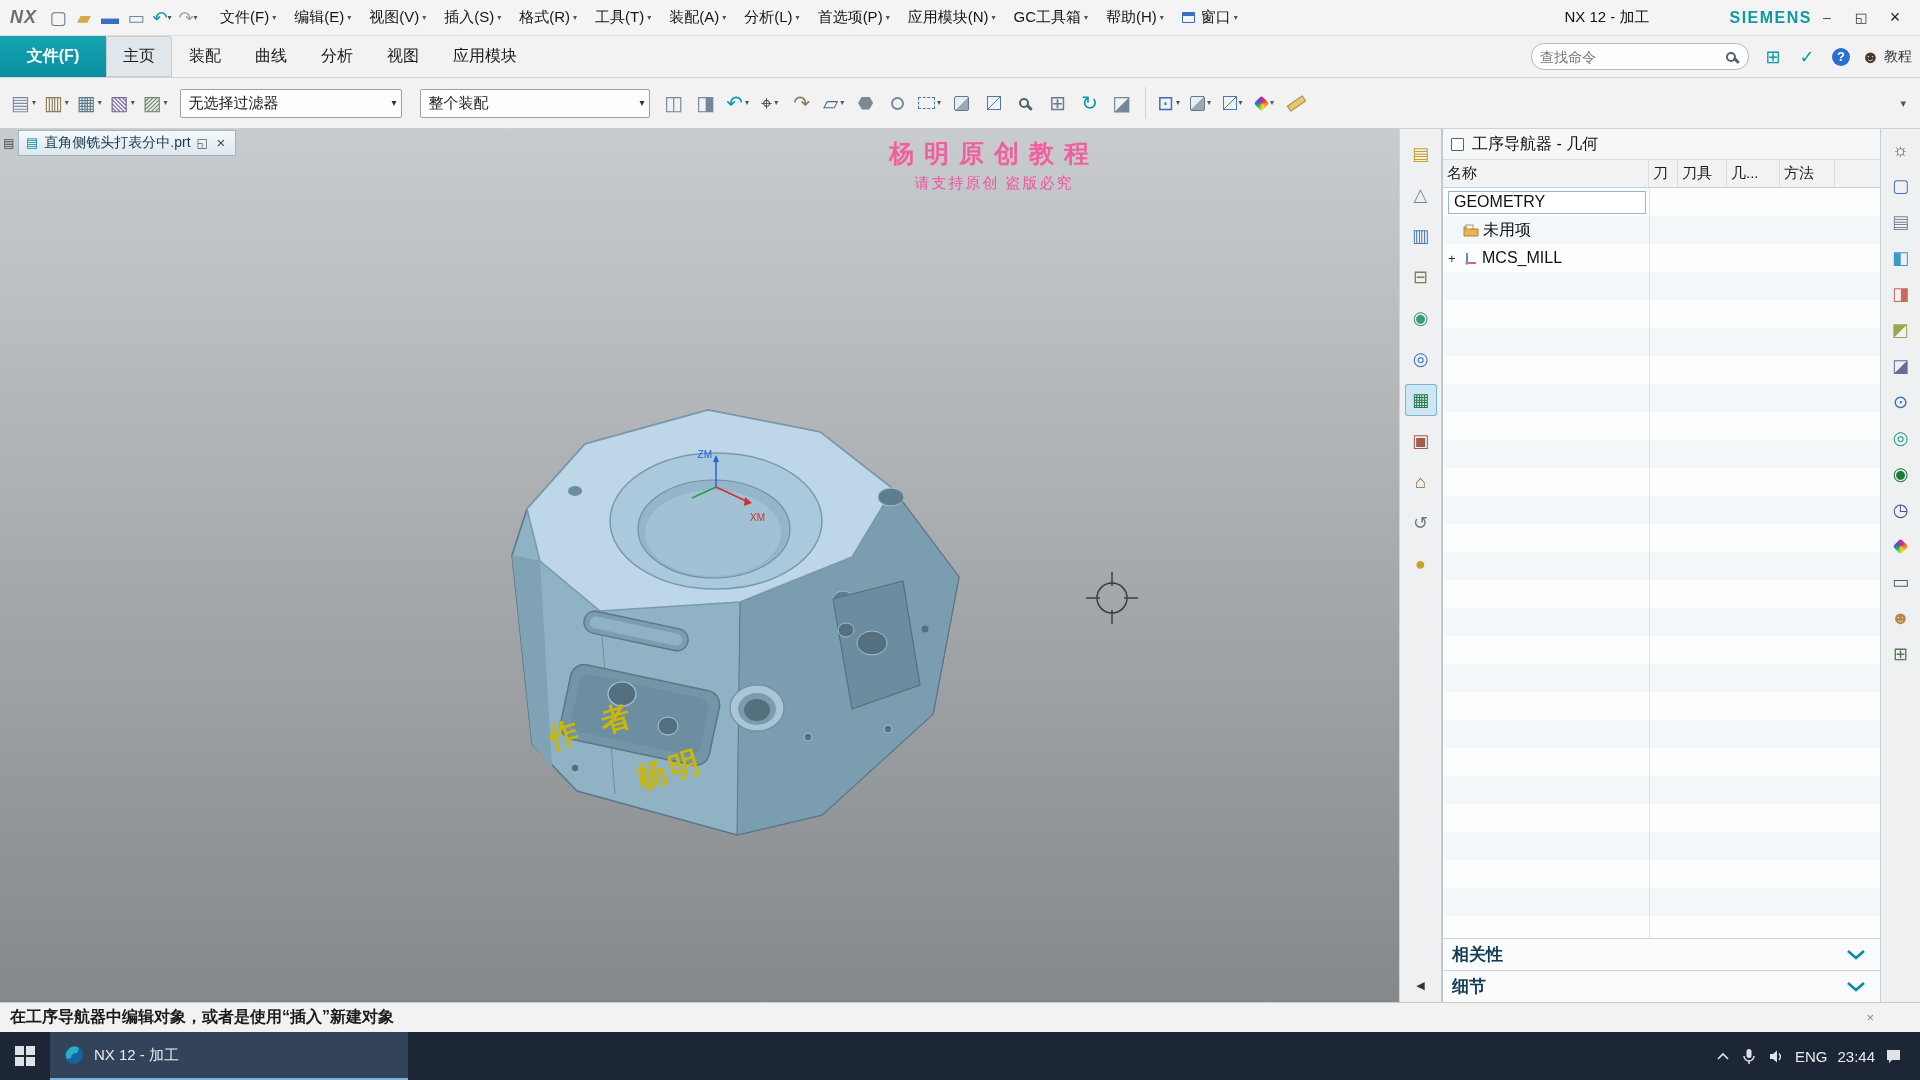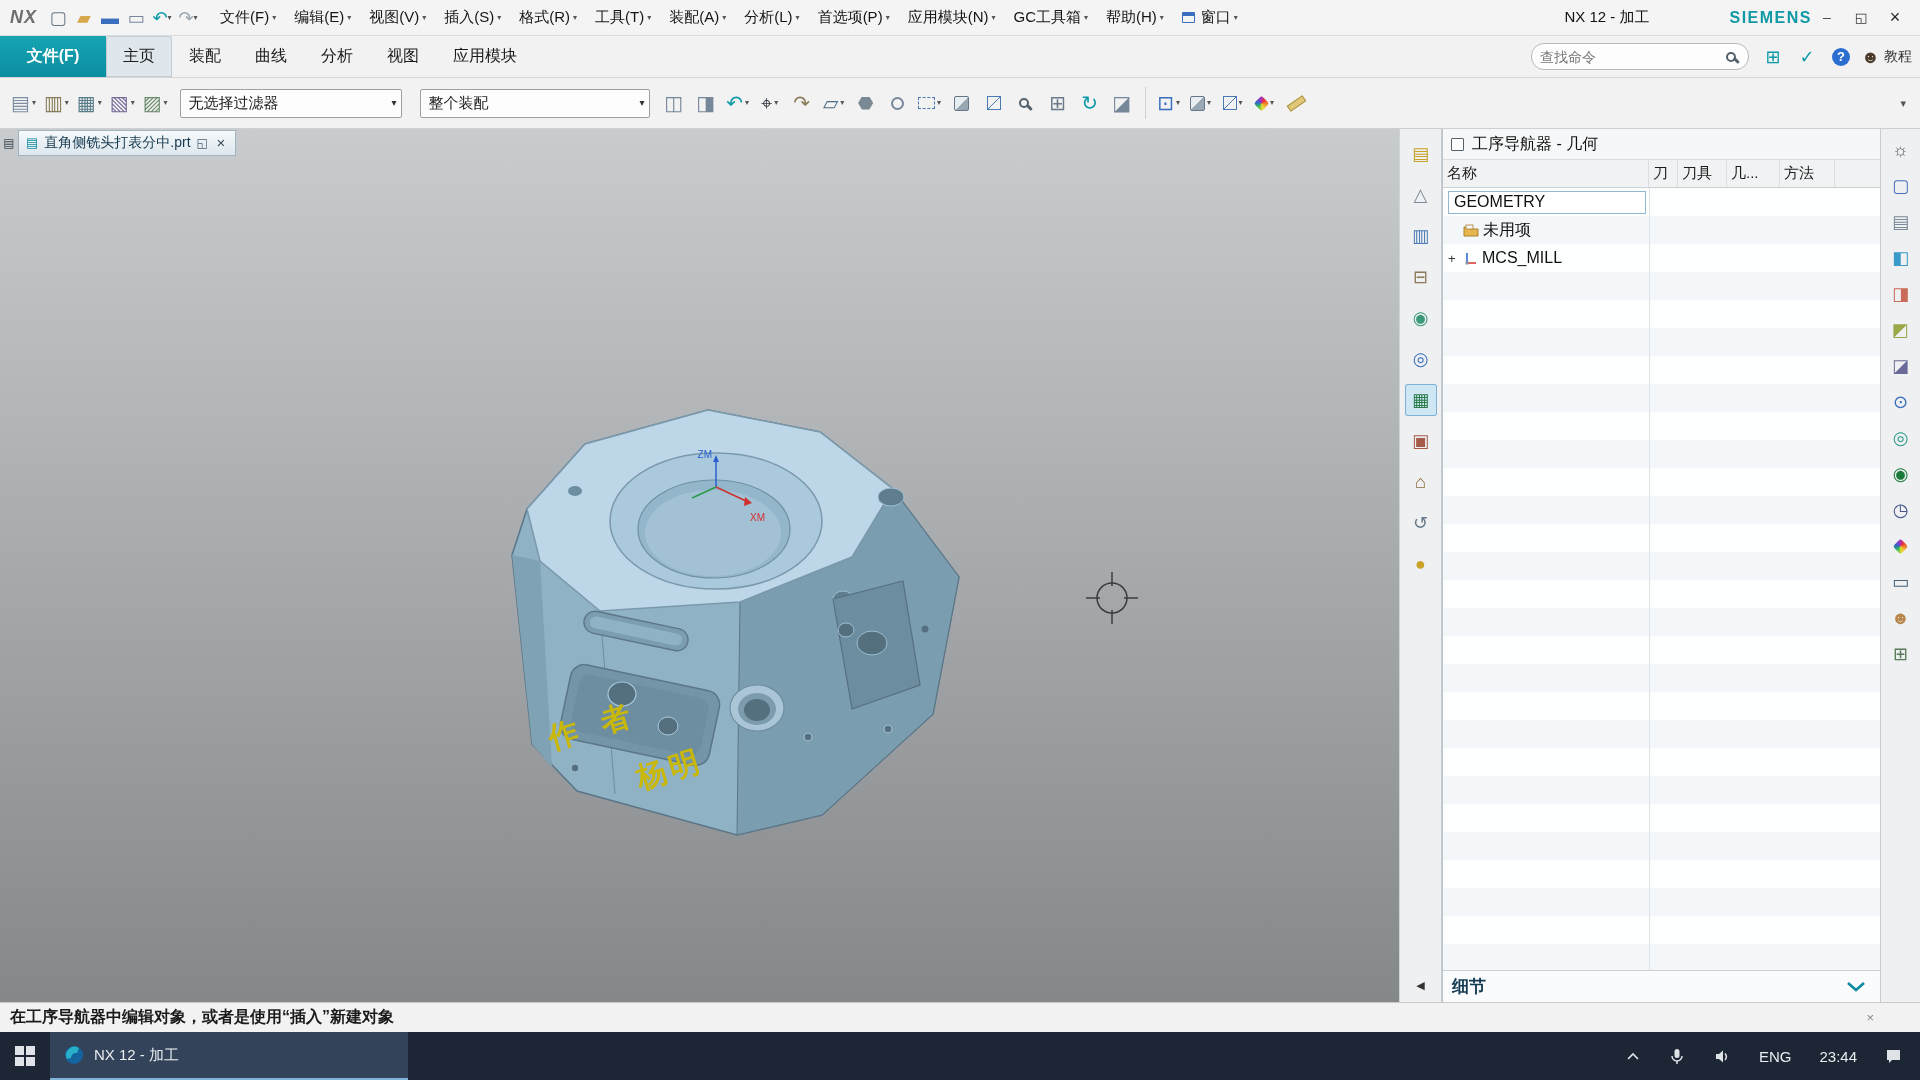--- a/index.html
+++ b/index.html
@@ -103,21 +103,21 @@
 
 
 .statusbar{position:absolute;left:0;top:1002px;width:1920px;height:30px;background:#f2f2f2;border-top:1px solid #c9c9c9;display:flex;align-items:center;padding:0 10px;font-size:16px;color:#1a1a1a;font-weight:bold}
 .status-close{margin-left:auto;margin-right:36px;font-size:13px;color:#8a8a8a;font-weight:normal}
 .status-close::after{content:"×"}
 
 
 .taskbar{position:absolute;left:0;top:1032px;width:1920px;height:48px;background:#1c2634;display:flex;align-items:stretch;color:#e8ecef}
 .start-btn{width:50px;display:flex;align-items:center;justify-content:center}
 .task-app{width:358px;display:flex;align-items:center;gap:10px;padding:0 14px;background:#33435a;border-bottom:2px solid #7fb4da;font-size:15px}
-.tray{margin-left:auto;display:flex;align-items:center;gap:28px;padding-right:18px;font-size:15px}
+.tray{margin-left:auto;display:flex;align-items:center;gap:10px;padding-right:18px;font-size:15px}
 .tray-item{display:flex;align-items:center}
 </style>
 </head>
 <body>
 
 <div class="screen">
 
   <div class="titlebar">
     <span class="nx-logo">NX</span>
     <div class="qicons" id="quickIcons">
@@ -400,20 +400,24 @@
 
       <g stroke="#3c3c3c" stroke-width="1.5" fill="none">
         <circle cx="1112" cy="469" r="15"></circle>
         <line x1="1086" y1="469" x2="1100" y2="469"></line>
         <line x1="1124" y1="469" x2="1138" y2="469"></line>
         <line x1="1112" y1="443" x2="1112" y2="457"></line>
         <line x1="1112" y1="481" x2="1112" y2="495"></line>
       </g>
     </svg>
 
+    <div class="watermark">
+      <div class="wm1">杨明原创教程</div>
+      <div class="wm2">请支持原创 盗版必究</div>
+    </div>
 
     <div class="part-tabbar">
       <span class="tab-list-btn">▤</span>
       <div class="part-tab">
         <span class="doc-glyph">▤</span>
         <span>直角侧铣头打表分中.prt</span>
         <span class="tab-restore">◱</span>
         <span class="tab-close"></span>
       </div>
     </div>
@@ -489,20 +493,26 @@
           <span class="row-icon">
             <svg width="15" height="15" viewBox="0 0 15 15">
               <line x1="4" y1="12" x2="4" y2="2" stroke="#2a5fd0" stroke-width="1.5"></line>
               <line x1="4" y1="12" x2="13" y2="12" stroke="#d03030" stroke-width="1.5"></line>
               <rect x="2.5" y="10.5" width="3" height="3" fill="#8a98a5"></rect>
             </svg>
           </span>
           <span>MCS_MILL</span>
         </div>
       </div>
+    <div class="nav-section">
+      <span>相关性</span>
+      <svg width="20" height="11" viewBox="0 0 20 11">
+          <polyline points="2,2 10,9 18,2" fill="none" stroke="#0d8aa0" stroke-width="2.6"></polyline>
+        </svg>
+    </div>
     <div class="nav-section">
       <span>细节</span>
       <svg width="20" height="11" viewBox="0 0 20 11">
           <polyline points="2,2 10,9 18,2" fill="none" stroke="#0d8aa0" stroke-width="2.6"></polyline>
         </svg>
     </div>
   </div>
 
   <div class="right-strip" id="rightStrip">
       <div class="res-btn">

